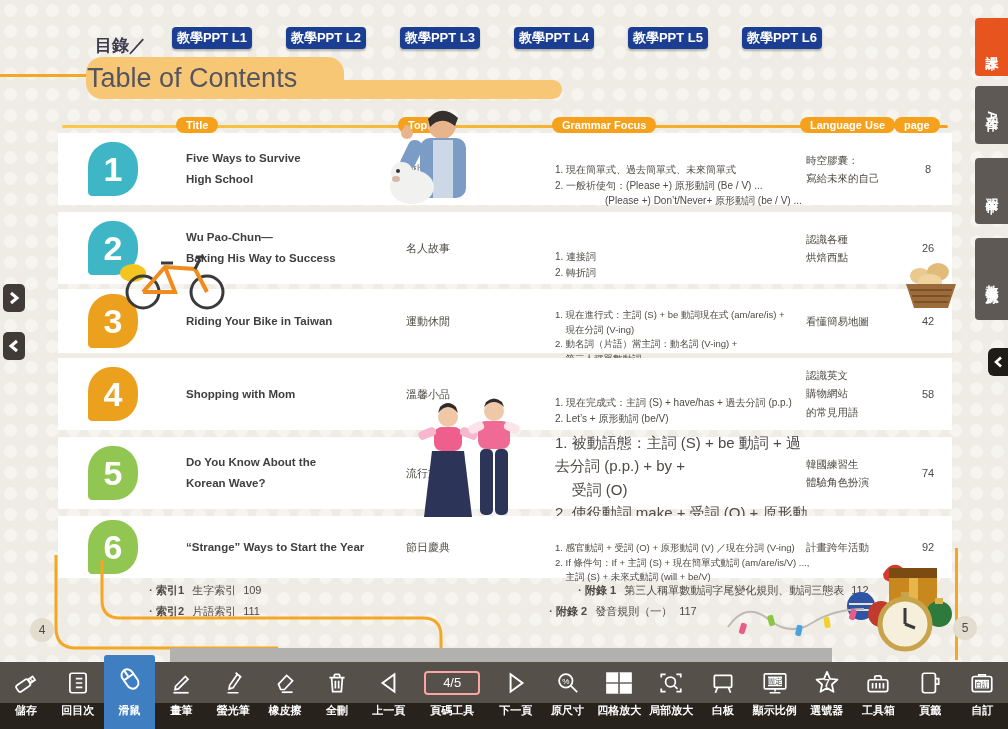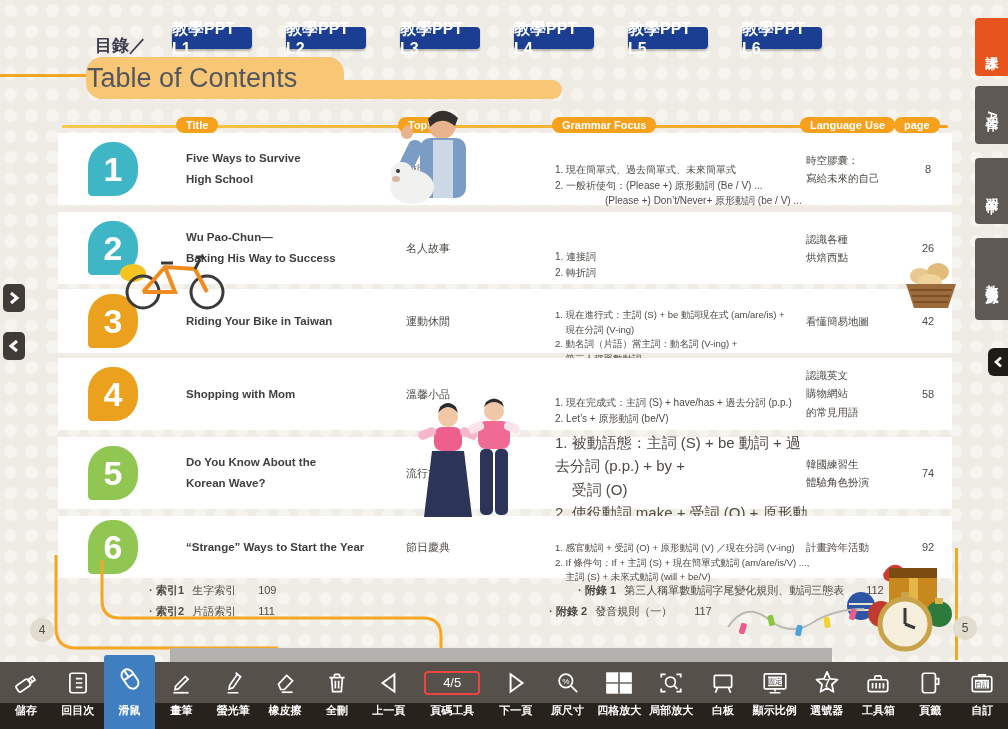--- a/index.html
+++ b/index.html
@@ -5,21 +5,21 @@
   * { margin:0; padding:0; box-sizing:border-box; }
   html,body { width:1008px; height:729px; }
   body { font-family:"Liberation Sans","DejaVu Sans",sans-serif; }
   .stage { position:relative; width:1008px; height:729px; overflow:hidden;
     background-color:#efece5;
     background-image:radial-gradient(circle,#f6f4ee 6px,rgba(0,0,0,0) 6.8px);
     background-size:21px 21px; }
 
   
   .ppt-btn { position:absolute; top:27px; width:80px; height:22px; background:#1c3e92;
-    border-radius:4px; color:#fff; font-size:16px; font-weight:bold; display:flex;
+    border-radius:4px; color:#fff; font-size:13px; font-weight:bold; display:flex;
     align-items:center; justify-content:center; box-shadow:0 2px 2px rgba(0,0,0,.25); cursor:pointer; }
 
   
   .catalog-label { position:absolute; left:95px; top:34px; font-size:17px; font-weight:bold; color:#3c3c4e; }
   .title-line { position:absolute; left:0; top:74px; width:92px; height:3px; background:#f5a623; }
   .title-ext { position:absolute; left:300px; top:80px; width:262px; height:19px; background:#f7c776; border-radius:0 10px 10px 0; }
   .title-pill { position:absolute; left:86px; top:57px; width:258px; height:42px; background:#f7c776;
     border-radius:16px; display:flex; align-items:center; padding-left:1px;
     font-size:27px; color:#54555e; }
 
@@ -38,21 +38,21 @@
   .col { position:absolute; top:50%; transform:translateY(-50%); color:#4e4a45; }
   .col-title { left:128px; width:215px; font-size:11.5px; font-weight:bold; color:#3f3f3f; white-space:pre-line; line-height:1.8; }
   .col-topic { left:348px; width:110px; font-size:11px; }
   .col-grammar { left:497px; width:255px; font-size:10px; white-space:pre-wrap; line-height:1.55;margin-top:16px; }
   .col-lu { left:748px; width:100px; font-size:10.5px; white-space:pre-line; line-height:1.75; }
   .col-page { left:850px; width:40px; font-size:11px; text-align:center; }
 
   
   .index-line { position:absolute; font-size:11px; color:#4e4a45; }
   .index-line b { margin-right:8px; }
-  .index-line .pg { margin-left:22px; }
+  .index-line .pg { margin-left:7px; }
 
   
   .decor-border-right { position:absolute; left:955px; top:548px; width:3px; height:112px; background:#f5a623; }
 
   .page-circle { position:absolute; width:24px; height:24px; border-radius:50%; background:#e2ddce;
     color:#4a4a4a; font-size:12px; display:flex; align-items:center; justify-content:center; }
 
   
   .side-tab { position:absolute; right:0; width:33px; background:#5e5954; color:#fff;
     writing-mode:vertical-rl; text-orientation:mixed; display:flex; align-items:center; justify-content:center;
@@ -67,21 +67,21 @@
   
   .toolbar { position:absolute; left:0; top:662px; width:1008px; height:67px; display:flex; }
   .tb-item { flex:1; display:flex; flex-direction:column; cursor:pointer; }
   .tb-item.wide { flex:1.45; }
   .tb-icon { height:41px; background:#55504a; display:flex; align-items:center; justify-content:center; }
   .tb-label { height:26px; background:#28221c; color:#fff; font-size:11px; font-weight:bold;
     display:flex; align-items:flex-start; justify-content:center; padding-top:0; white-space:nowrap; }
   .tb-item.selected { margin-top:-7px; }
   .tb-item.selected .tb-icon { height:48px; background:#3e7ec1; border-radius:3px 3px 0 0; }
   .tb-item.selected .tb-label { background:#3e7ec1; }
-  .page-ind { width:56px; height:24px; border:2px solid #ef4444; border-radius:4px; color:#fff;
+  .page-ind { width:56px; height:24px; border:2px solid #fca5a5; border-radius:4px; color:#fff;
     font-size:13px; display:flex; align-items:center; justify-content:center; }
 
   svg.icon { display:block; }
 </style>
 </head>
 <body>
 
 <div class="stage">
 
   <div class="catalog-label">目錄／</div>

